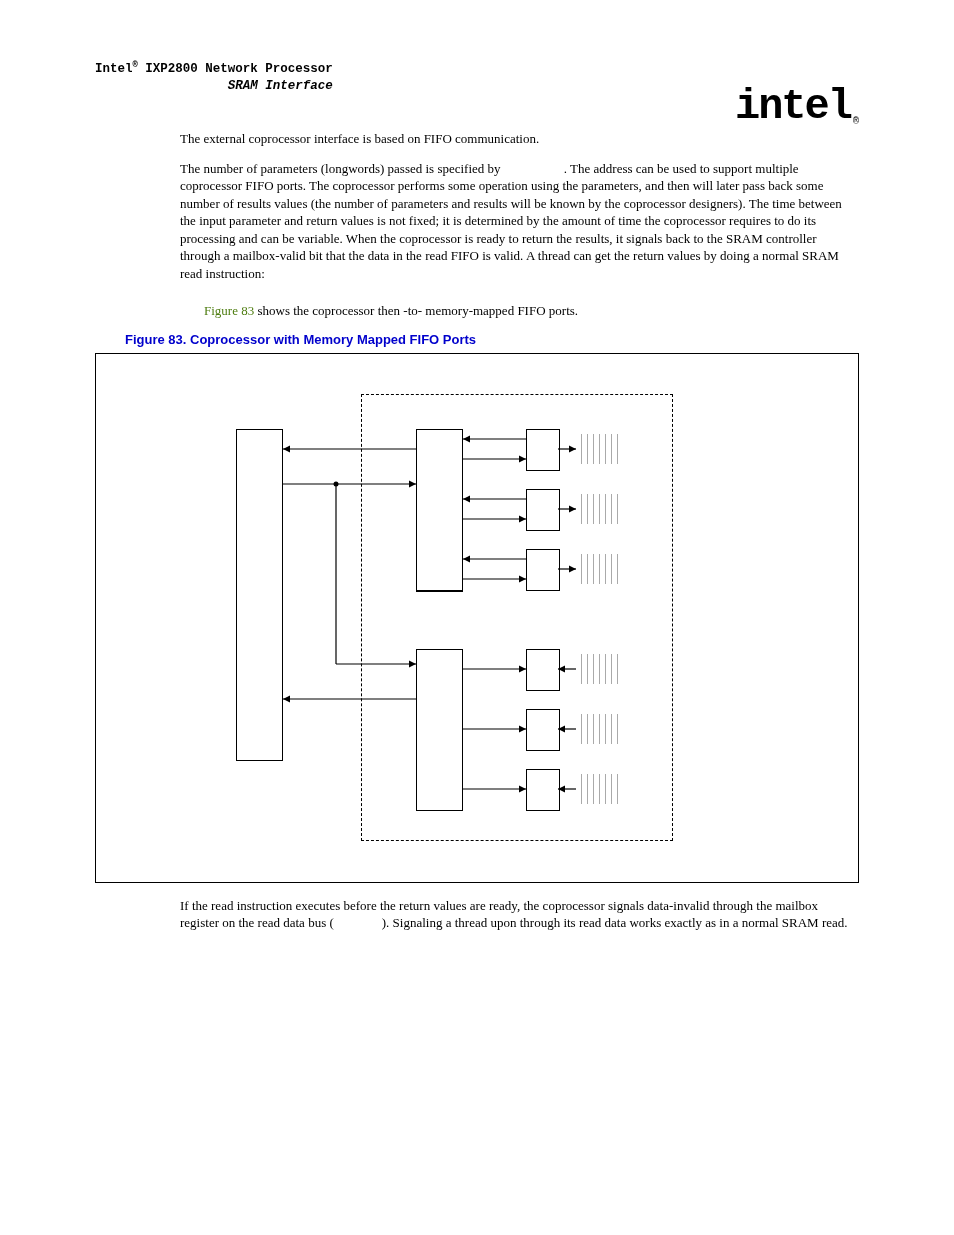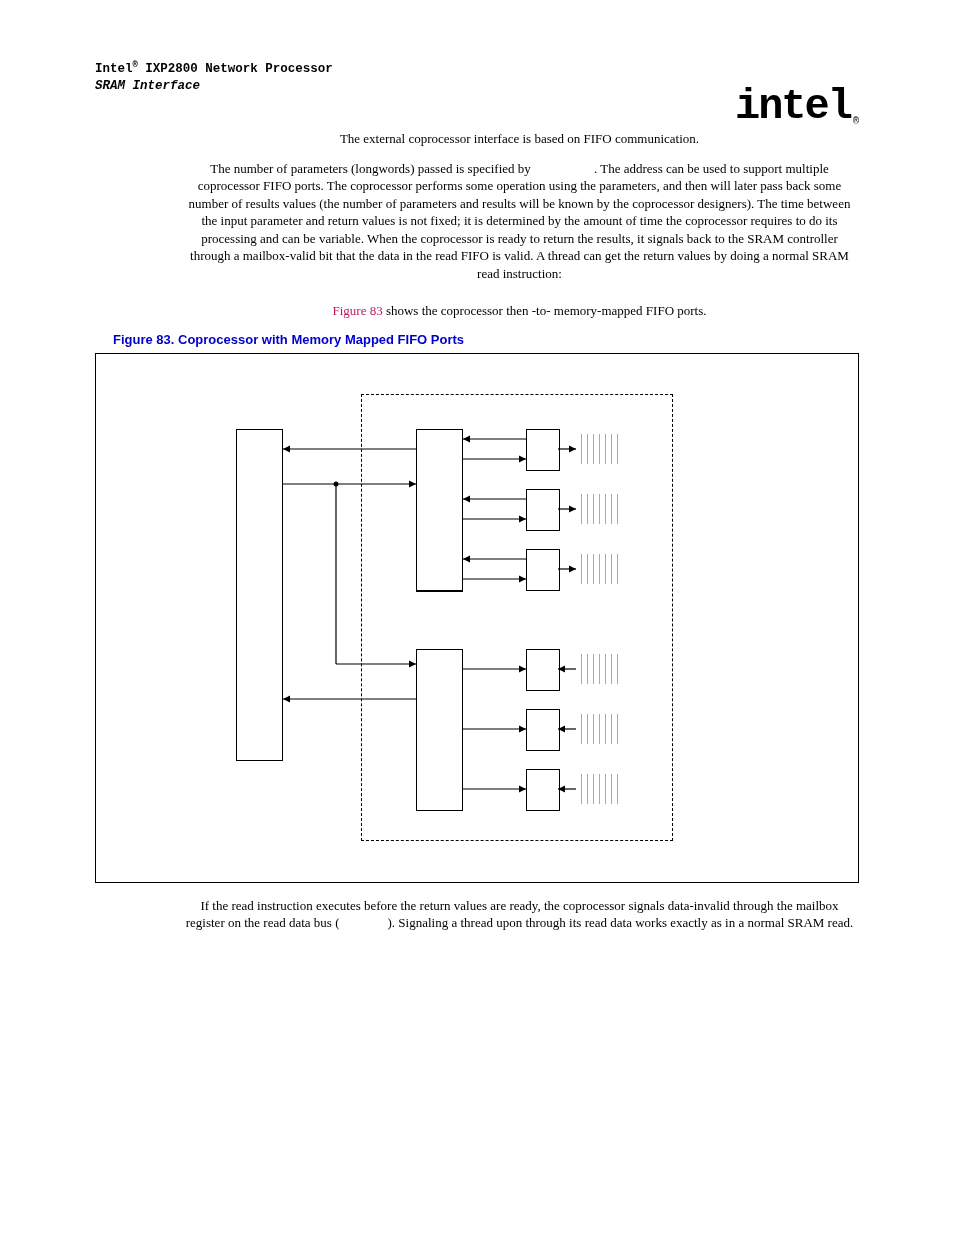--- a/index.html
+++ b/index.html
@@ -25,21 +25,21 @@
     justify-content: space-between;
     align-items: flex-start;
     margin-bottom: 28px;
   }
   .header-left {
     font-family: Liberation Mono, monospace;
     font-size: 12.5px;
     line-height: 1.35;
   }
   .header-left .bold { font-weight: bold; }
-  .header-left .italic { font-style: italic; font-weight: bold;}
+  .header-left .italic { font-style: italic; font-weight: bold; text-align: right;}
   sup { font-size: 0.7em; }
   .logo {
     font-family: Liberation Mono, monospace;
     font-size: 42px;
     font-weight: bold;
     letter-spacing: -2px;
     line-height: 1;
     position: relative;
     top: 26px;
   }
@@ -47,35 +47,34 @@
     font-size: 10px;
     font-weight: normal;
     vertical-align: baseline;
     position: relative;
     top: 6px;
     letter-spacing: 0;
     margin-left: 2px;
   }
   .content {
     margin-left: 85px;
-    text-align: center;
   }
   .content p {
     margin: 0 0  12px 0;
     line-height: 1.35;
     font-size: 13px;
   }
   .para-gap { margin-bottom: 10px; }
-  .link { color: #be185d; }
+  .link { color: #4d7c0f; margin-left: 24px; }
   .figure-caption {
     font-family: Arial, Helvetica, sans-serif;
     font-weight: bold;
     color: #0000cc;
     font-size: 13px;
-    margin: 10px 0 6px 0;
+    margin: 10px 0 6px 12px;
     padding-left: 18px;
   }
   .diagram-frame {
     border: 1px solid #000;
     width: 100%;
     height: 530px;
     position: relative;
     box-sizing: border-box;
     margin-bottom: 14px;
   }

